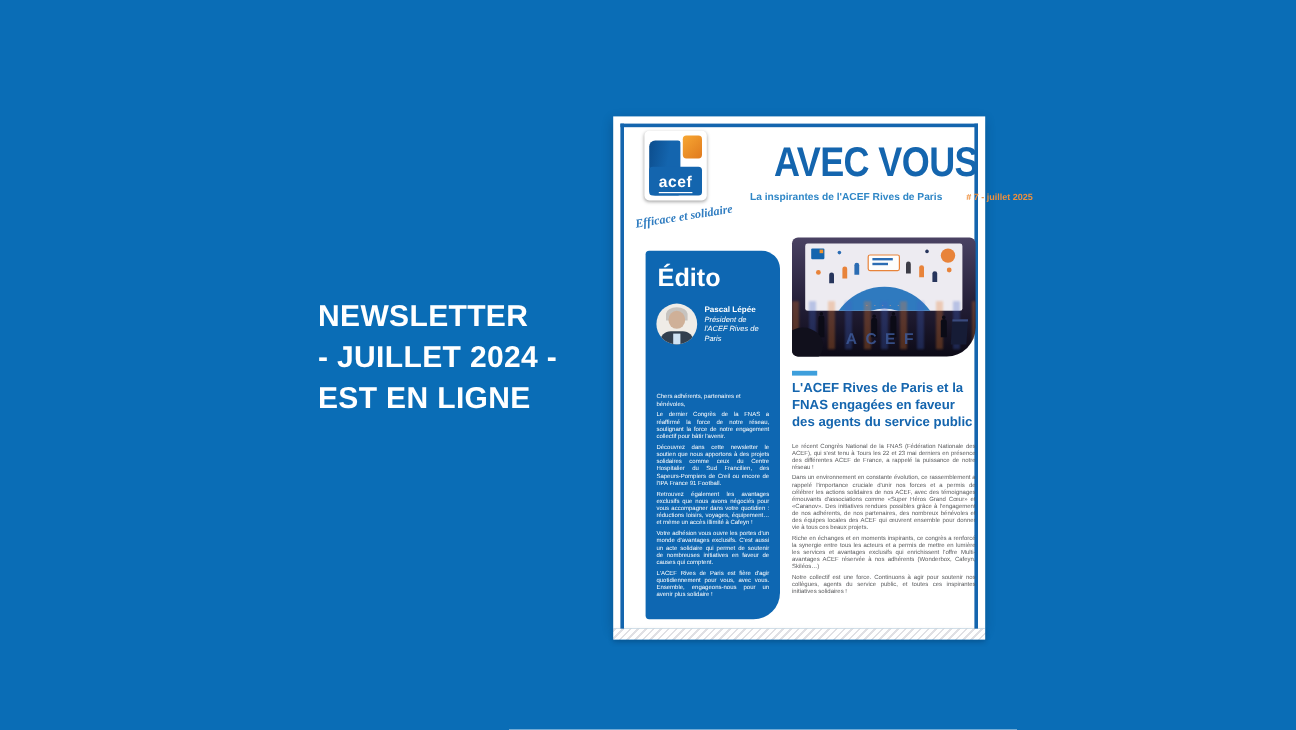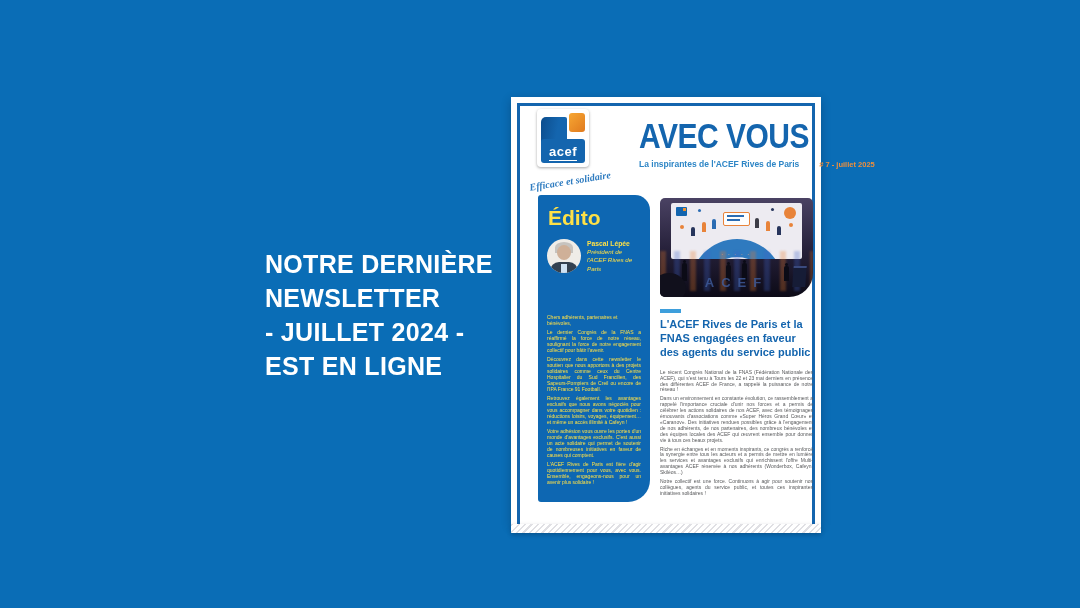--- a/index.html
+++ b/index.html
@@ -30,30 +30,30 @@
                  background:#1465ae; border-radius:3px; }
   .logo-orange { position:absolute; right:4px; top:4px; width:16px; height:19px;
                  background:linear-gradient(135deg,#f7a733,#e07a1e); border-radius:3px; }
   .logo-text { position:absolute; left:4px; bottom:8px; width:44px; text-align:center;
                color:#ffffff; font-weight:bold; font-size:13px; letter-spacing:0.5px; }
   .logo-underline { position:absolute; left:12px; bottom:6px; width:28px; height:1px; background:#ffffff; }
   .tagline { margin:8px 0 0 -8px; transform:rotate(-9deg); color:#2f7cc0; white-space:nowrap;
              font-family:"Liberation Serif", serif; font-style:italic; font-weight:bold; font-size:10px; }
 
   
-  .masthead { position:absolute; left:128px; top:20px; width:190px; }
+  .masthead { position:absolute; left:114px; top:20px; width:190px;text-align:right; }
   .mast-title { display:inline-block; color:#1465ae; font-weight:bold; font-size:30px;
                 letter-spacing:-0.5px; transform:scaleY(1.15); transform-origin:0 0; }
   .mast-sub { margin-top:8px; font-size:8.5px; font-weight:bold; color:#2e86c6; white-space:nowrap; }
   .mast-issue { color:#ee8f3c; font-size:7.5px; font-weight:bold; margin-left:20px; }
 
   
-  .edito { position:absolute; left:27px; top:98px; width:112px; height:307px;
+  .edito { position:absolute; left:27px; top:112px; width:112px; height:307px;
            background:#0e67b2; border-radius:3px 15px 22px 3px; padding:9px 9px 6px 9px;
-           color:#fde047; overflow:hidden; }
+           color:#ffffff; overflow:hidden; }
   .edito-title { font-size:21px; font-weight:bold; margin:2px 0 9px 1px; }
   .author { display:flex; gap:6px; margin-bottom:8px; }
   .author-photo { position:relative; width:34px; height:34px; border-radius:50%;
                   overflow:hidden; background:#efece7; flex:0 0 auto; }
   .ap-hair  { position:absolute; left:8px; top:3px; width:18px; height:11px; border-radius:50% 50% 0 0; background:#c6c3bf; }
   .ap-face  { position:absolute; left:10px; top:6px; width:14px; height:15px; border-radius:50%; background:#cfb098; }
   .ap-suit  { position:absolute; left:3px; bottom:-7px; width:28px; height:18px; border-radius:9px 9px 0 0; background:#33404f; }
   .ap-shirt { position:absolute; left:14px; bottom:0; width:6px; height:9px; background:#cfe2f3; }
   .half { transform:scale(0.5); transform-origin:0 0; width:200%; }
   .author-info { padding-top:2px; }
@@ -98,21 +98,20 @@
   .article-paras { position:absolute; left:149px; top:272px; }
   .article-paras p { font-size:10px; line-height:1.18; text-align:justify; color:#58595b;
                      margin-bottom:6px; width:306px; }
 </style>
 </head>
 <body>
 
 <div class="banner">
 
   <div class="headline">
-      <div>NOTRE DERNIÈRE</div>
       <div>NEWSLETTER</div>
       <div>- JUILLET 2024 -</div>
       <div>EST EN LIGNE</div>
     </div>
 
   <div class="page">
     <div class="frame"></div>
 
     <div class="logo-area">
       <div class="logo-tile">

